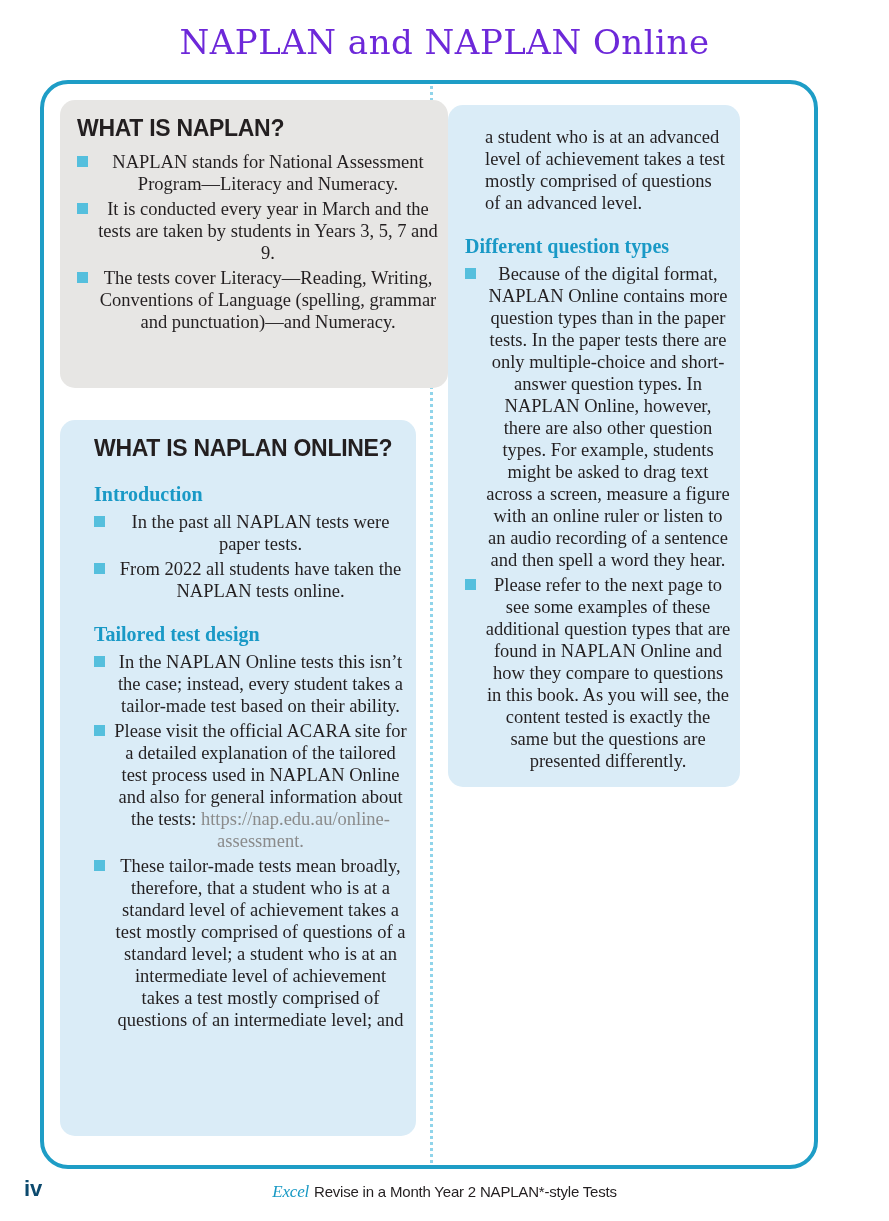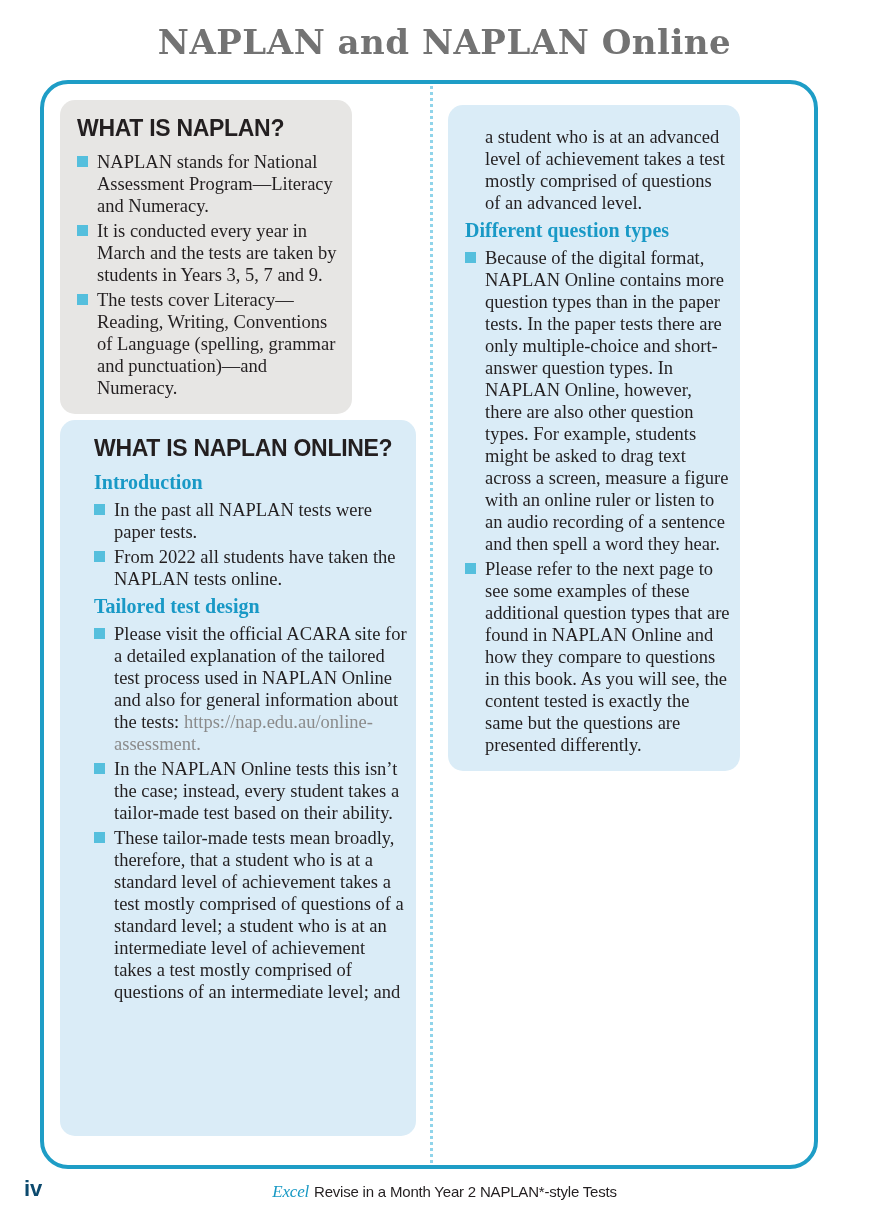--- a/index.html
+++ b/index.html
@@ -3,46 +3,46 @@
 <meta charset="utf-8">
 <style>
   html,body { margin:0; padding:0; }
   body {
     width:889px; height:1221px; background:#ffffff; position:relative;
     font-family:"Liberation Serif", serif; color:#231F20;
     -webkit-font-smoothing:antialiased;
   }
   .page-title {
     position:absolute; top:22px; left:0; width:889px; text-align:center;
-    font-family:"DejaVu Serif", serif; font-weight:bold; font-size:34px;
-    color:#737373; letter-spacing:0.5px;
+    font-family:"DejaVu Serif", serif; font-weight:normal; font-size:34px;
+    color:#6d28d9; letter-spacing:0.5px;
   }
   .page-box {
     position:absolute; left:40px; top:80px; width:770px; height:1081px;
     border:4px solid #1E9DC6; border-radius:28px; box-sizing:content-box;
   }
   .divider {
     position:absolute; left:386px; top:2px; bottom:2px; width:0;
     border-left:3px dotted #90D4EA;
   }
   .infobox {
     position:absolute; border-radius:15px; padding:13px 9px 12px 15px;
     box-sizing:border-box;
   }
-  .gray-box  { background:#E7E6E4; left:16px;  top:16px;  width:292px; min-height:288px; }
+  .gray-box  { background:#E7E6E4; left:16px;  top:16px;  width:388px; min-height:288px; }
   .blue-box-left  { background:#DAECF7; left:16px;  top:336px; width:356px; min-height:716px;padding-left:32px; }
   .blue-box-right { background:#DAECF7; left:404px; top:21px;  width:292px; min-height:582px; }
   .box-heading {
     font-family:"Liberation Sans", sans-serif; font-weight:bold; font-size:23px;
     color:#231F20; letter-spacing:-0.3px; margin:2px 0 9px 2px;
   }
   .subheading {
-    font-size:20px; font-weight:bold; color:#1999C6; margin:5px 0 5px 2px;
+    font-size:20px; font-weight:bold; color:#1999C6; margin:21px 0 5px 2px;
   }
-  .bullet-item { display:flex; gap:9px; margin:0 0 3px 2px; }
+  .bullet-item { display:flex; gap:9px; margin:0 0 3px 2px;text-align:center; }
   .sq { flex:0 0 auto; width:11px; height:11px; background:#55BFDD; margin-top:5px; }
   .bt { font-size:18.5px; line-height:22px; }
   .url-text { color:#8B8B8B; }
   .continuation { margin:8px 2px 4px 22px; font-size:18.5px; line-height:22px; }
   .footer-page-num {
     position:absolute; left:24px; top:1176px;
     font-family:"Liberation Sans", sans-serif; font-weight:bold; font-size:22px;
     color:#0c4a6e;
     text-align:center;
   }
@@ -89,25 +89,25 @@
       <span class="bt">In the past all NAPLAN tests were paper tests.</span>
     </div>
     <div class="bullet-item">
       <span class="sq"></span>
       <span class="bt">From 2022 all students have taken the NAPLAN tests online.</span>
     </div>
 
     <div class="subheading">Tailored test design</div>
     <div class="bullet-item">
       <span class="sq"></span>
-      <span class="bt"><span>Please visit the official ACARA site for a detailed explanation of the tailored test process used in NAPLAN Online and also for general information about the tests: </span><span class="url-text">https://nap.edu.au/online-assessment</span><span class="url-text">.</span></span>
+      <span class="bt">In the NAPLAN Online tests this isn’t the case; instead, every student takes a tailor-made test based on their ability.</span>
     </div>
     <div class="bullet-item">
       <span class="sq"></span>
-      <span class="bt">In the NAPLAN Online tests this isn’t the case; instead, every student takes a tailor-made test based on their ability.</span>
+      <span class="bt"><span>Please visit the official ACARA site for a detailed explanation of the tailored test process used in NAPLAN Online and also for general information about the tests: </span><span class="url-text">https://nap.edu.au/online-assessment</span><span class="url-text">.</span></span>
     </div>
     <div class="bullet-item">
       <span class="sq"></span>
       <span class="bt">These tailor-made tests mean broadly, therefore, that a student who is at a standard level of achievement takes a test mostly comprised of questions of a standard level; a student who is at an intermediate level of achievement takes a test mostly comprised of questions of an intermediate level; and</span>
     </div>
   </div>
 
   <div class="infobox blue-box-right">
     <div class="continuation">a student who is at an advanced level of achievement takes a test mostly comprised of questions of an advanced level.</div>
 

